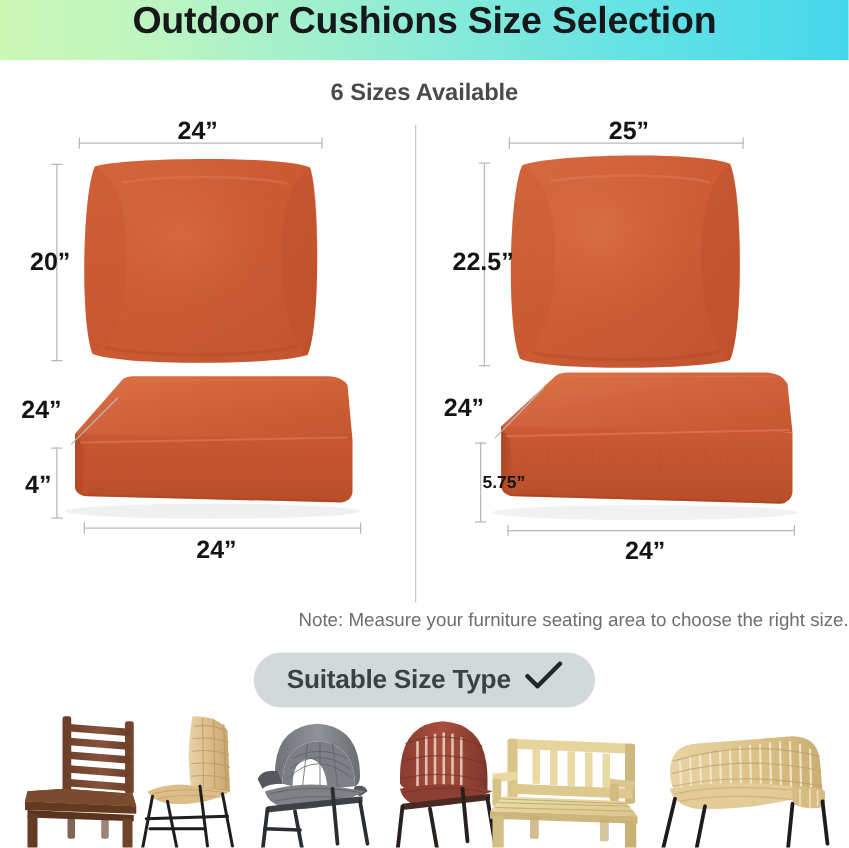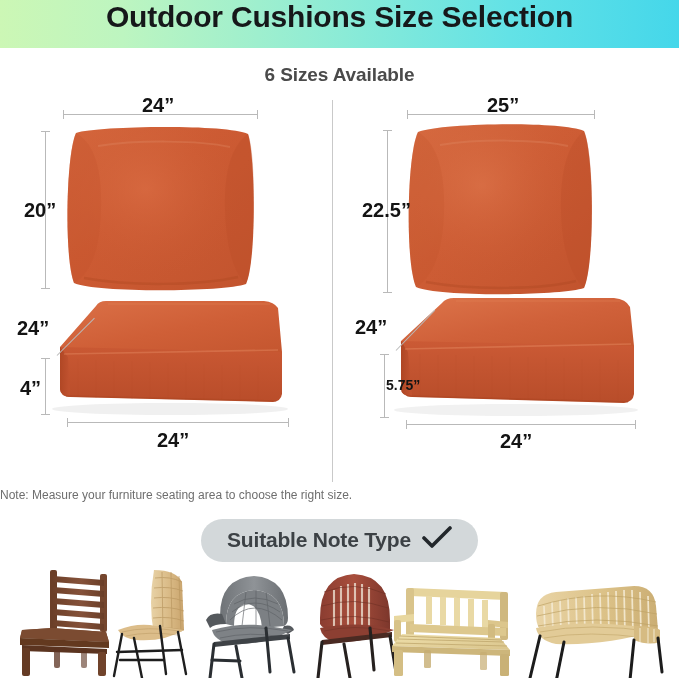--- a/index.html
+++ b/index.html
@@ -111,22 +111,22 @@
     background: #b9b9b9;
     transform-origin: left center;
   }
 
   
   .pillow-wrap { position: absolute; }
   .seat-wrap   { position: absolute; }
 
   
   .note {
-    text-align: left;
-    font-size: 12px;
+    text-align: right;
+    font-size: 15px;
     color: #6e6e6e;
     margin-top: -4px;
   }
 
   
   .banner-row {
     display: flex;
     justify-content: center;
     margin-top: 17px;
   }
@@ -340,21 +340,21 @@
 
     <div class="rule-h" style="left:73px; top:332px; width:230px;"></div>
     <div class="dim" style="left:167px; top:338px;">24”</div>
   </div>
 </div>
 
 <div class="note">Note: Measure your furniture seating area to choose the right size.</div>
 
 <div class="banner-row">
   <div class="banner">
-    <span class="banner-text">Suitable Note Type</span>
+    <span class="banner-text">Suitable Size Type</span>
     <span class="check">
       <svg width="30" height="24" viewBox="0 0 30 24">
         <path d="M2,12 L10,20 L28,2" stroke="#22272b" stroke-width="3.6" fill="none" stroke-linecap="round" stroke-linejoin="round"></path>
       </svg>
     </span>
   </div>
 </div>
 
 <div class="chairs">
 

